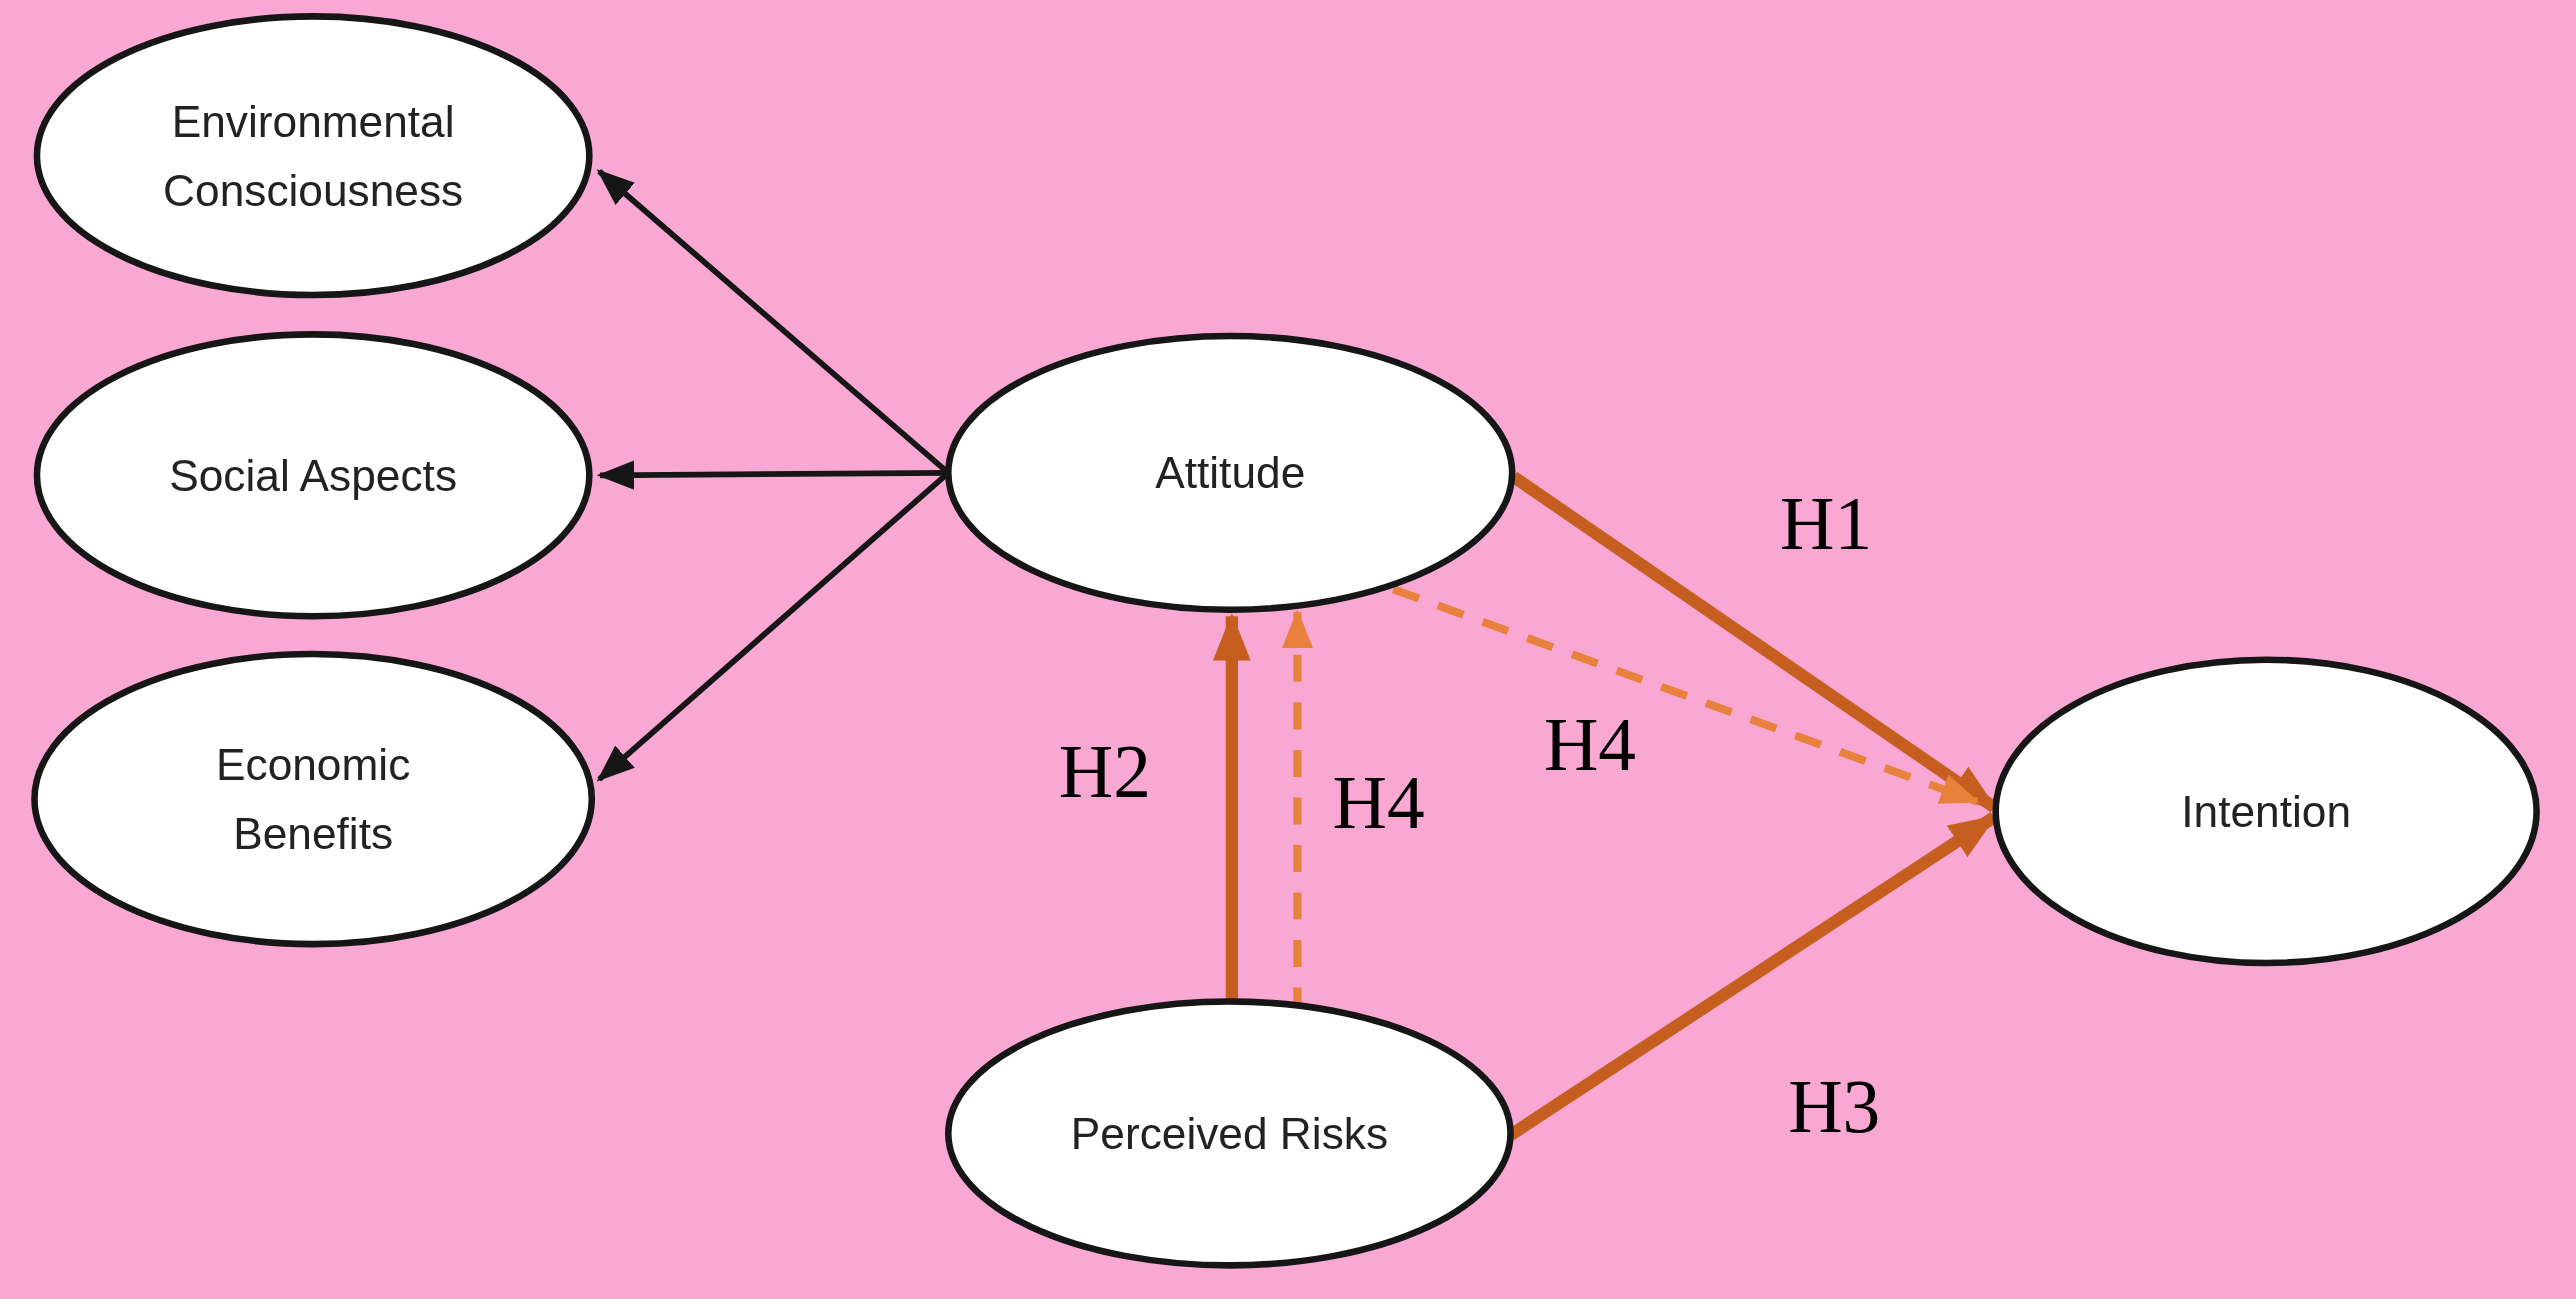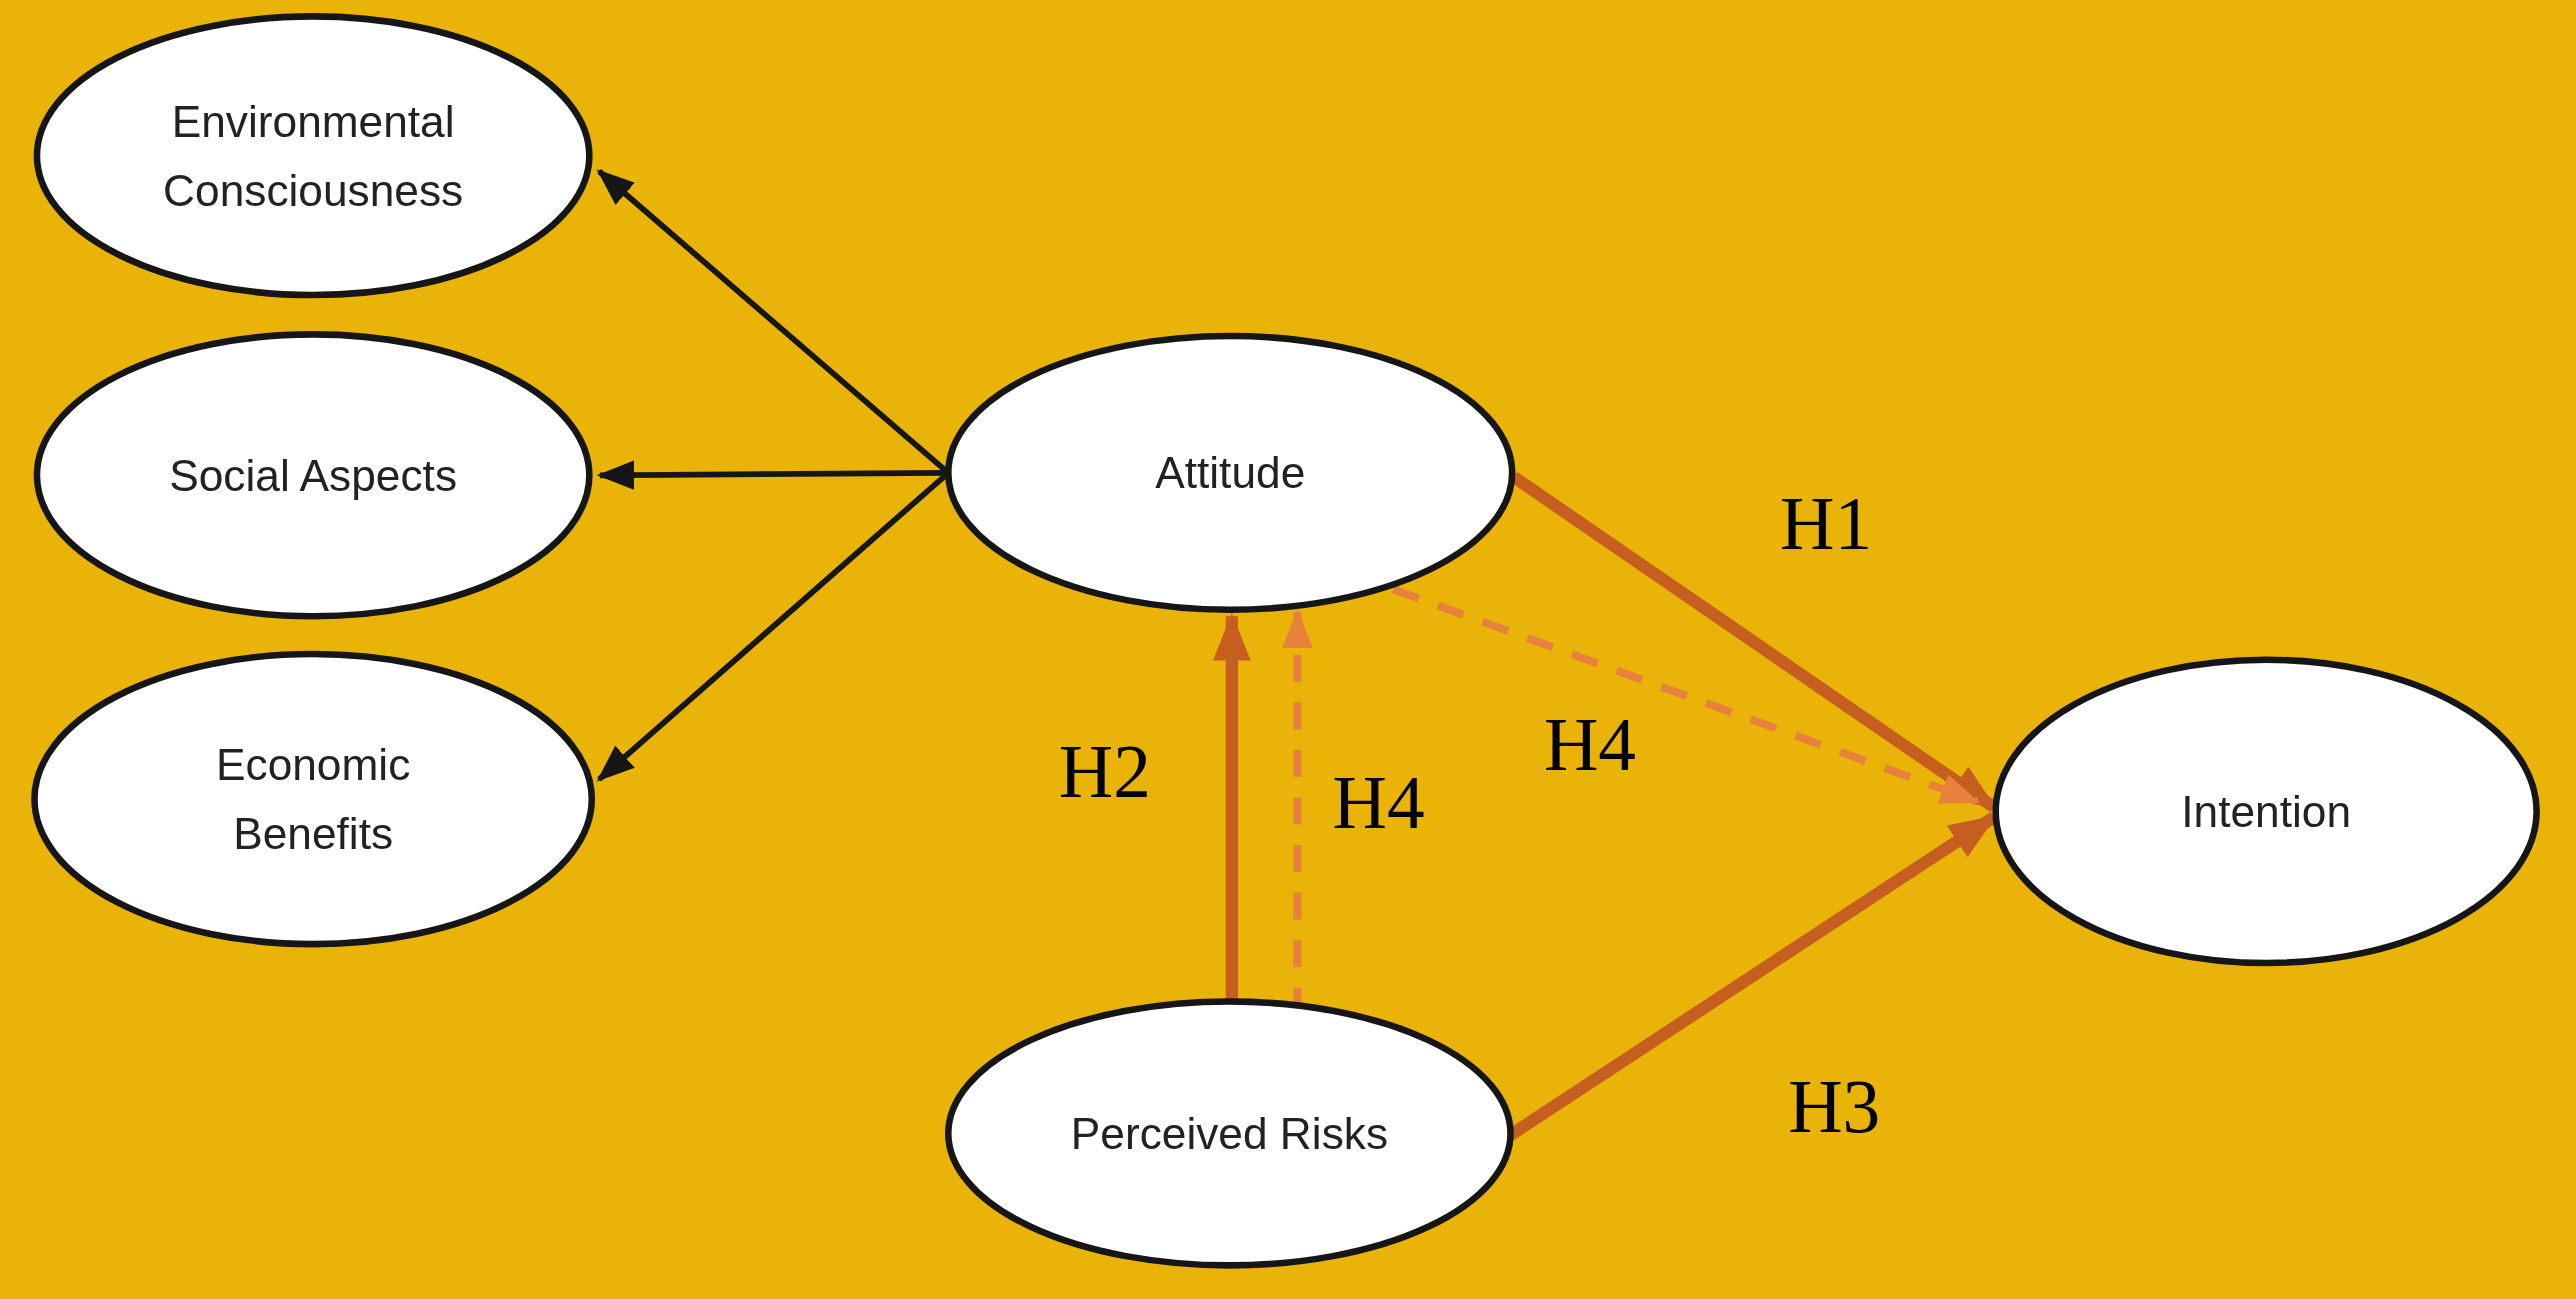--- a/index.html
+++ b/index.html
@@ -6,21 +6,21 @@
     margin: 0;
     padding: 0;
     background: #ffffff;
     width: 100%;
     height: 100%;
   }
   .diagram-wrap {
     width: 100%;
     height: 100vh;
     overflow: hidden;
-    background: #eab308;
+    background: #f9a8d4;
   }
   svg { display: block; width: 100%; height: 100%; }
   .node-ellipse {
     fill: #ffffff;
   }
   .node-label {
     font-family: "Liberation Sans", "DejaVu Sans", sans-serif;
     font-weight: 400;
     text-anchor: middle;
   }

